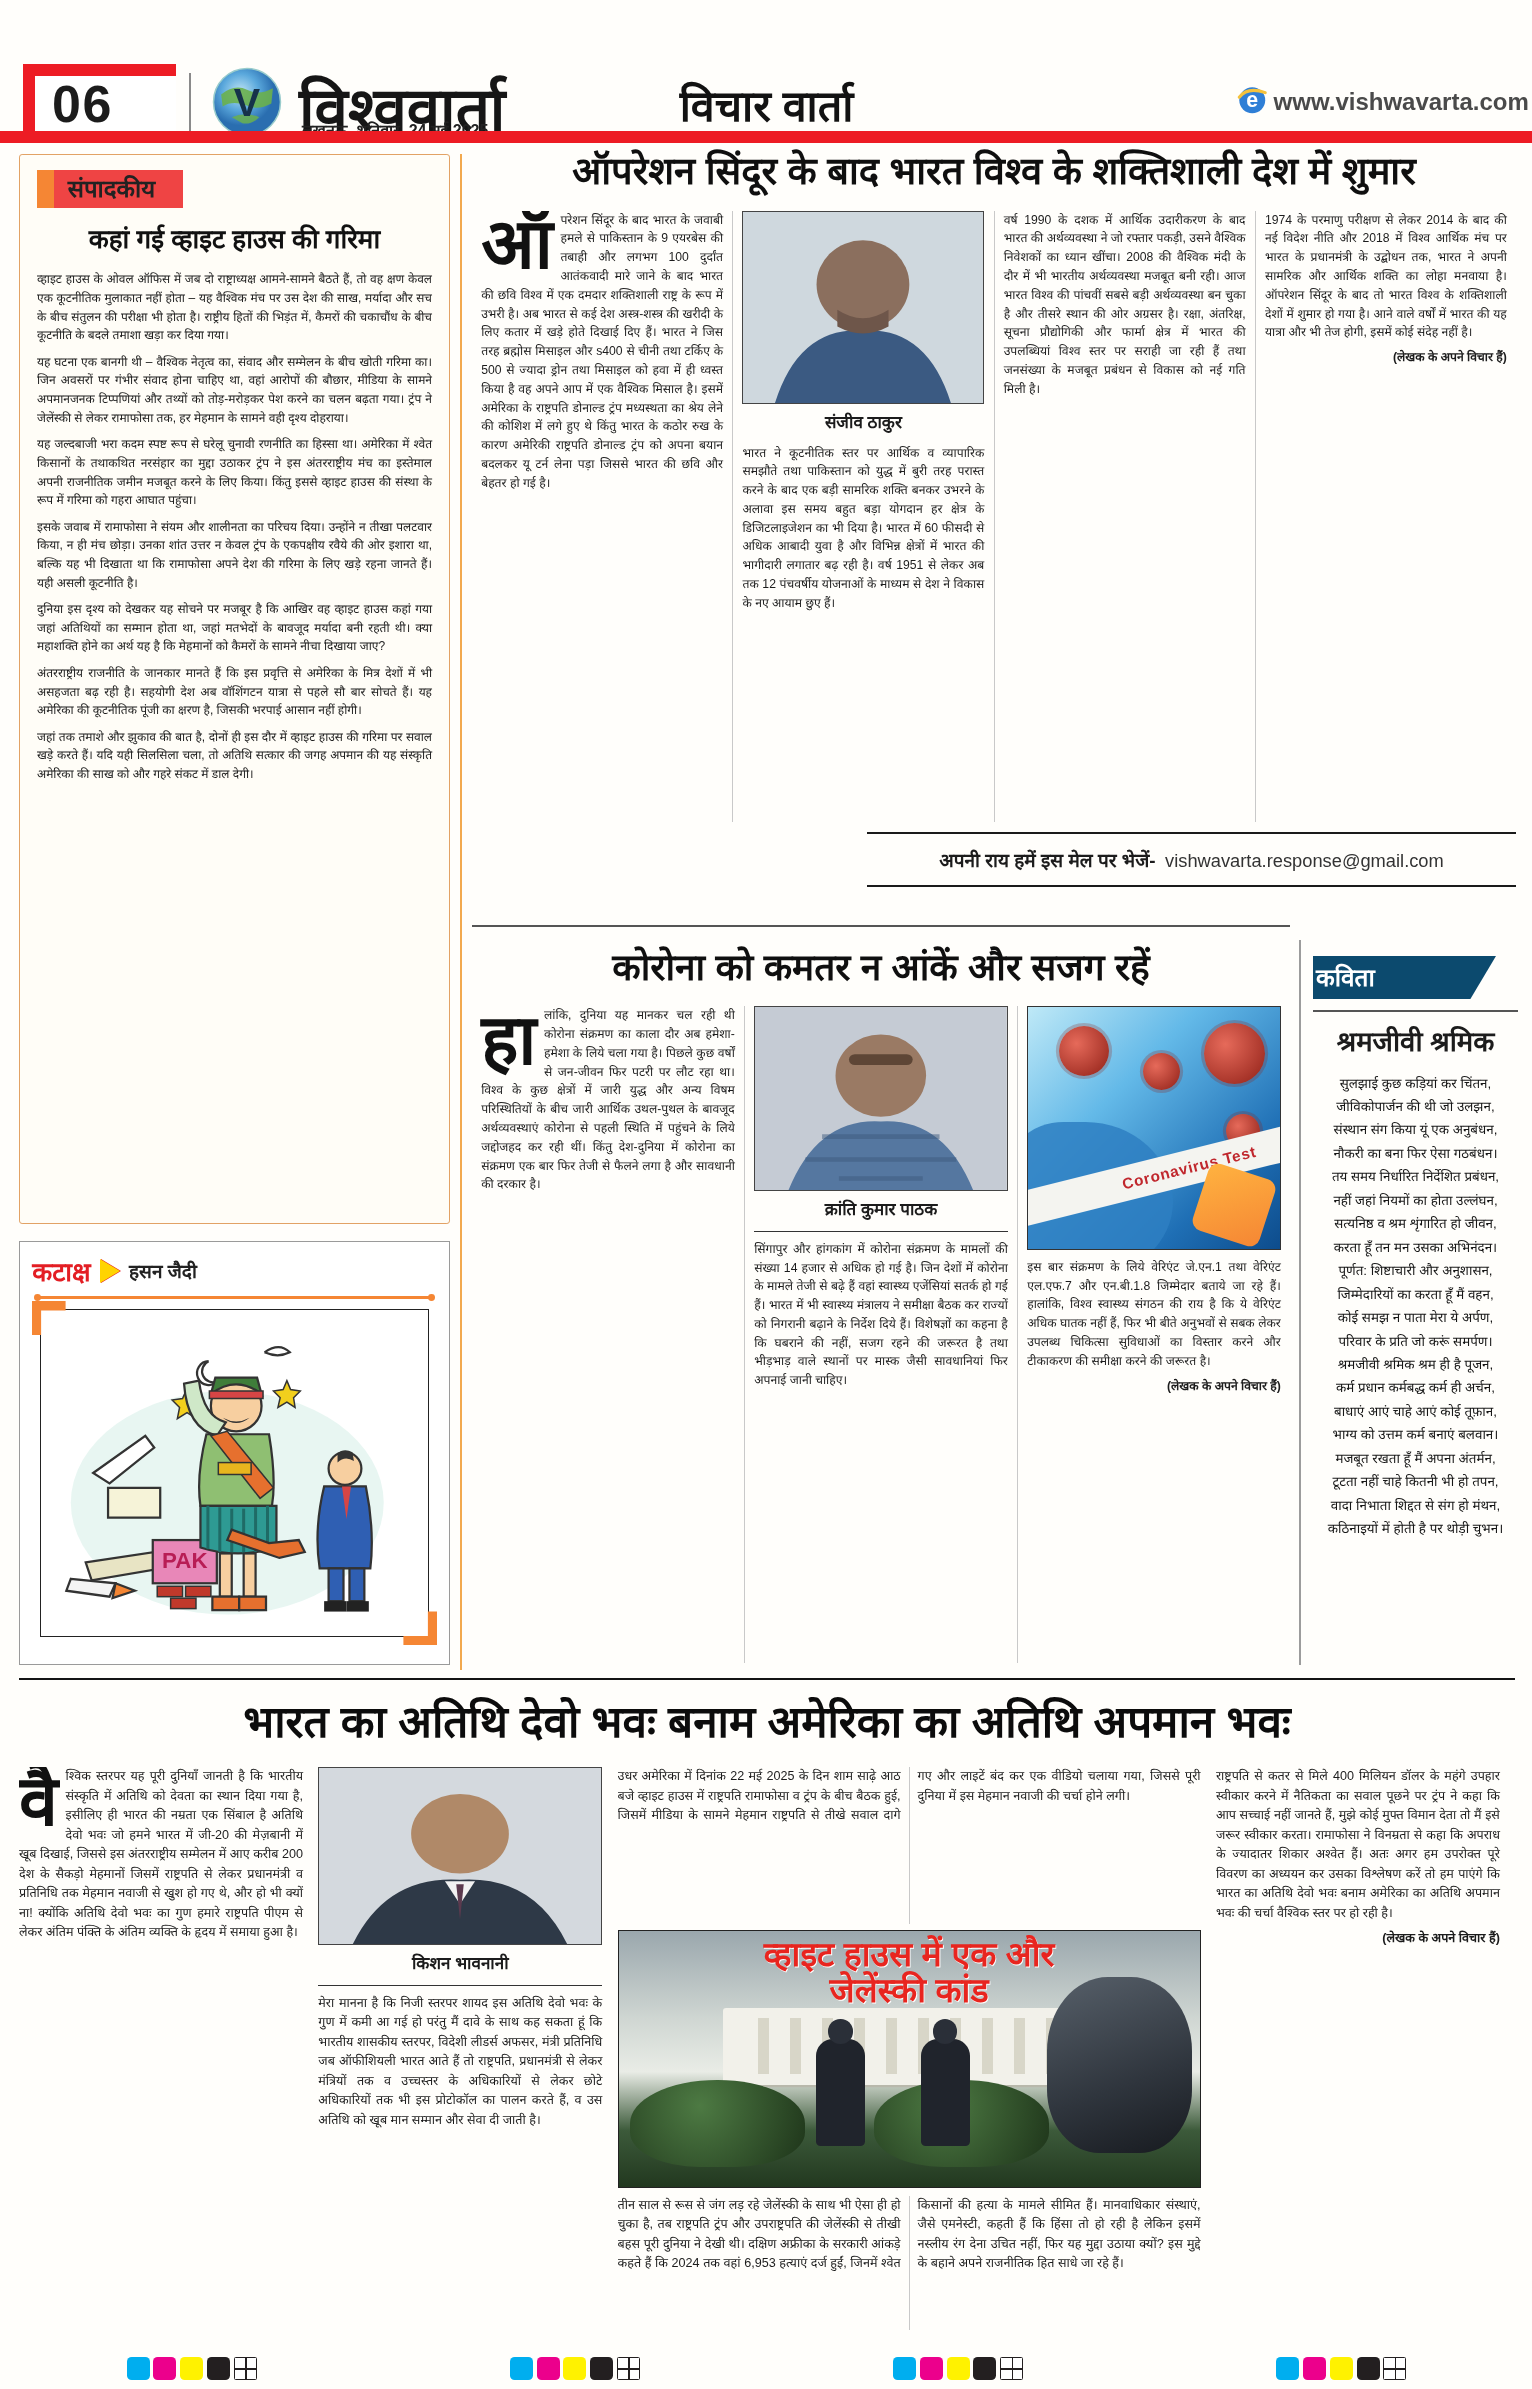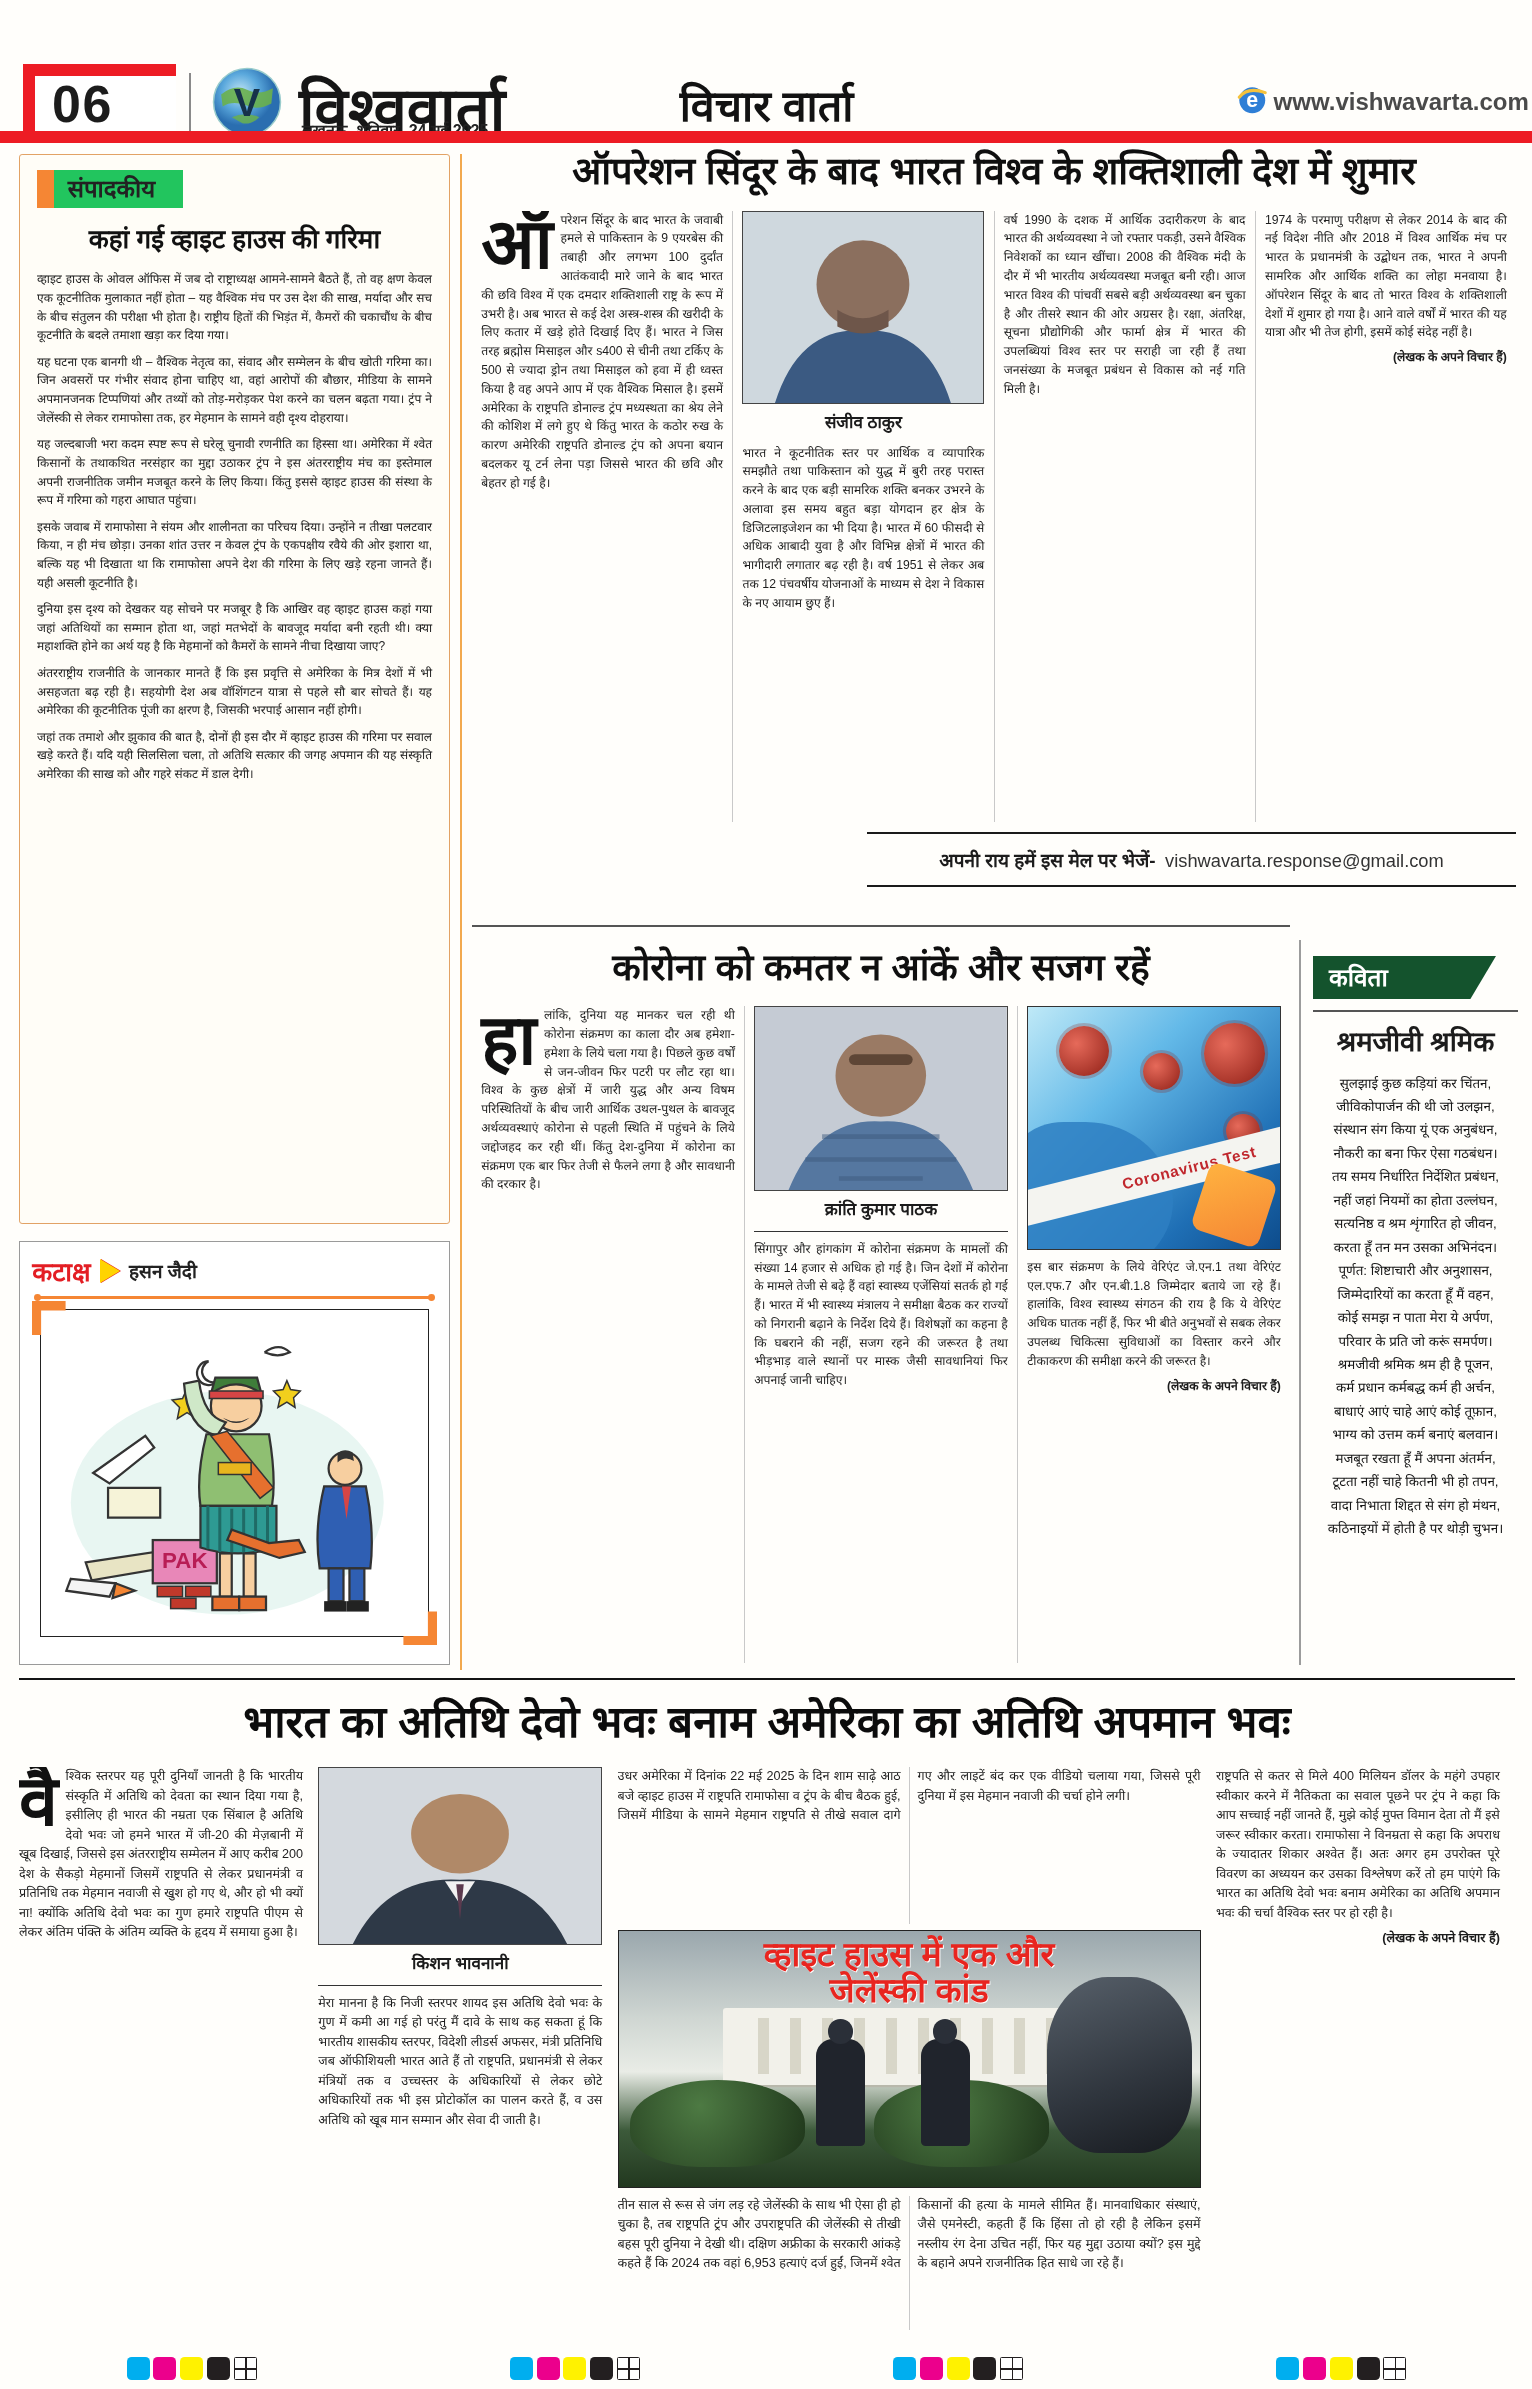--- a/index.html
+++ b/index.html
@@ -20,21 +20,21 @@
   .section-title{ position:absolute; left:0; right:0; top:75px; text-align:center; font-size:43px; font-weight:800; color:#121212; }
   .website{ position:absolute; left:1237px; top:85px; display:flex; align-items:center; gap:6.1px; }
   .website .txt{ font-size:24px; font-weight:700; color:#4a4a4a; }
   .redbar{ position:absolute; left:0; top:131px; width:1533px; height:12.2px; background:#ed1c24; }
 
   
   .editorial{ position:absolute; left:19px; top:154px; width:431px; height:1070px;
     border:0.8px solid #e2a265; border-radius:3.1px; background:#fffdf7; padding:15.3px 17px; overflow:hidden; }
   .ed-label-row{ display:flex; align-items:center; height:38px; margin-bottom:12.2px; }
   .ed-label-sq{ width:17px; height:38px; background:#f58634; }
-  .ed-label-strip{ background:#22c55e; height:38px; line-height:38px; padding:0 27.5px 0 13.7px; font-size:24px; font-weight:800; color:#222; }
+  .ed-label-strip{ background:#ef4444; height:38px; line-height:38px; padding:0 27.5px 0 13.7px; font-size:24px; font-weight:800; color:#222; }
   .ed-headline{ text-align:center; font-size:26px; font-weight:800; margin:7.6px 0 13.7px 0; color:#111; }
   .ed-body p{ font-size:12px; line-height:1.56; text-align:justify; margin-bottom:7.6px; }
   .vrule-orange{ position:absolute; left:460px; top:154px; width:1.5px; height:1516px; background:#f2a94f; }
 
   
   .a1{ position:absolute; left:472px; top:150px; width:1044px; }
   .a1 .headline{ text-align:center; font-size:38px; font-weight:800; line-height:1.15; color:#0f0f0f; }
   .a1-cols{ display:flex; gap:0; margin-top:17px; height:611px; overflow:hidden; }
   .ncol{ flex:1; padding:0 9.2px; font-size:12.2px; line-height:1.54; text-align:justify; }
   .ncol + .ncol{ border-left:0.8px solid #c9c9c9; }
@@ -71,22 +71,22 @@
     background:linear-gradient(135deg,#bfe9f7 0%,#63b9e8 35%,#1f6fb5 75%,#0d4c8c 100%); margin-bottom:7.6px; }
   .virus{ position:absolute; border-radius:50%; background:radial-gradient(circle at 35% 35%,#e66a5a,#8f1f16); box-shadow:0 0 0 3.1px rgba(143,31,22,.25); }
   .v-strip{ position:absolute; left:-15.3px; bottom:64px; width:140%; height:35px; background:#f4f4f0; transform:rotate(-14deg);
     display:flex; align-items:center; justify-content:center; font-size:15.3px; font-weight:700; color:#c0272d; letter-spacing:0.8px; }
   .v-sponge{ position:absolute; right:10.7px; bottom:9.2px; width:70px; height:70px; background:linear-gradient(145deg,#ffb340,#f58634); border-radius:10.7px; transform:rotate(18deg); }
   .glove{ position:absolute; left:-23px; top:115px; width:168px; height:153px; background:#2e7fc2; border-radius:40% 60% 55% 45%; opacity:.85; }
 
   
   .vrule-gray{ position:absolute; left:1299px; top:940px; width:1.5px; height:725px; background:#9c9c9c; }
   .kavita{ position:absolute; left:1313px; top:956px; width:205px; height:710px; overflow:hidden; }
-  .kv-banner{ width:183px; height:43px; background:#14532d; color:#fff; font-size:24.4px; font-weight:800;
-    line-height:43px; padding-left:16px; clip-path:polygon(0 0,100% 0,86% 100%,0 100%); }
+  .kv-banner{ width:183px; height:43px; background:#0c4a6e; color:#fff; font-size:24.4px; font-weight:800;
+    line-height:43px; padding-left:3px; clip-path:polygon(0 0,100% 0,86% 100%,0 100%); }
   .kv-photo-row{ display:flex; align-items:flex-end; gap:10.7px; margin-top:12.2px; }
   .kv-photo{ position:relative; width:92px; height:122px; border:1.5px solid #222; background:#e8cfc4; flex:none; }
   .kv-photo:before{ content:""; position:absolute; right:-9.2px; top:-9.2px; width:46px; height:18.3px; background:#f58634; z-index:-1; }
   .kv-poet{ font-size:19px; font-weight:800; padding-bottom:21.4px; }
   .kv-rule{ border-bottom:2.3px solid #555; margin:10.7px 0; }
   .kv-title{ text-align:center; font-size:27.5px; font-weight:800; margin:4.6px 0 12.2px 0; }
   .kv-lines{ text-align:center; font-size:13.4px; line-height:1.75; color:#161616; }
 
   
   .rule-h2{ position:absolute; left:19px; top:1678px; width:1496px; height:2.3px; background:#141414; }

